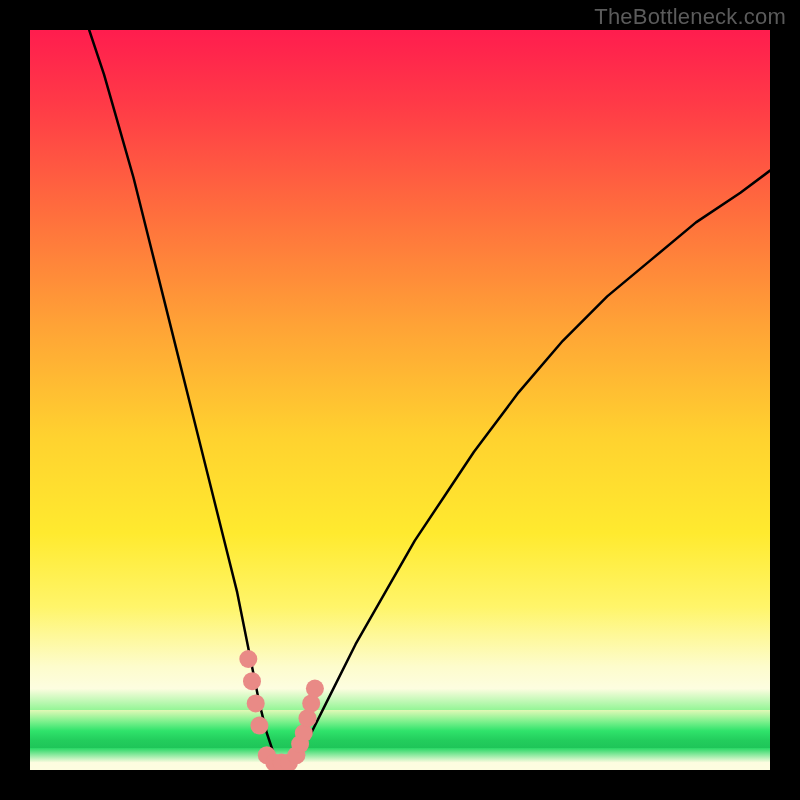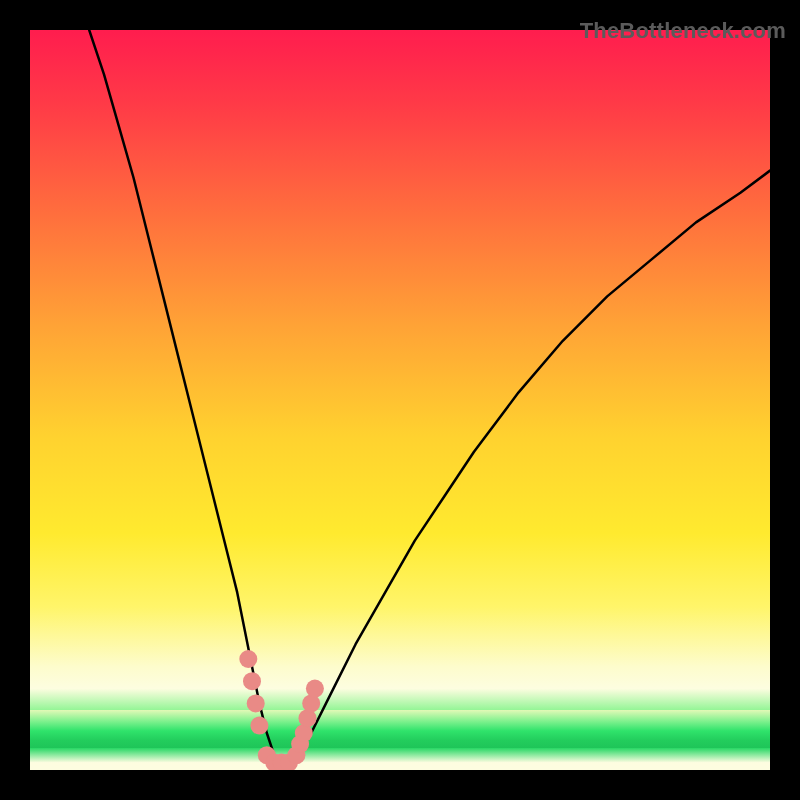--- a/index.html
+++ b/index.html
@@ -72,25 +72,25 @@
     stroke-width: 2.5;
     stroke-linecap: round;
     stroke-linejoin: round;
   }
   .marker {
     fill: #e98a86;
     stroke: none;
   }
   .watermark {
     position: absolute;
-    top: 18px;
+    top: 4px;
     right: 14px;
     color: #5b5b5b;
     font-size: 22px;
-    font-weight: 700;
+    font-weight: 400;
     letter-spacing: 0.2px;
     user-select: none;
   }
 </style>
 </head>
 <body>
 
 <div class="frame">
   <div class="plot">
     <div class="gradient-bg"></div>

